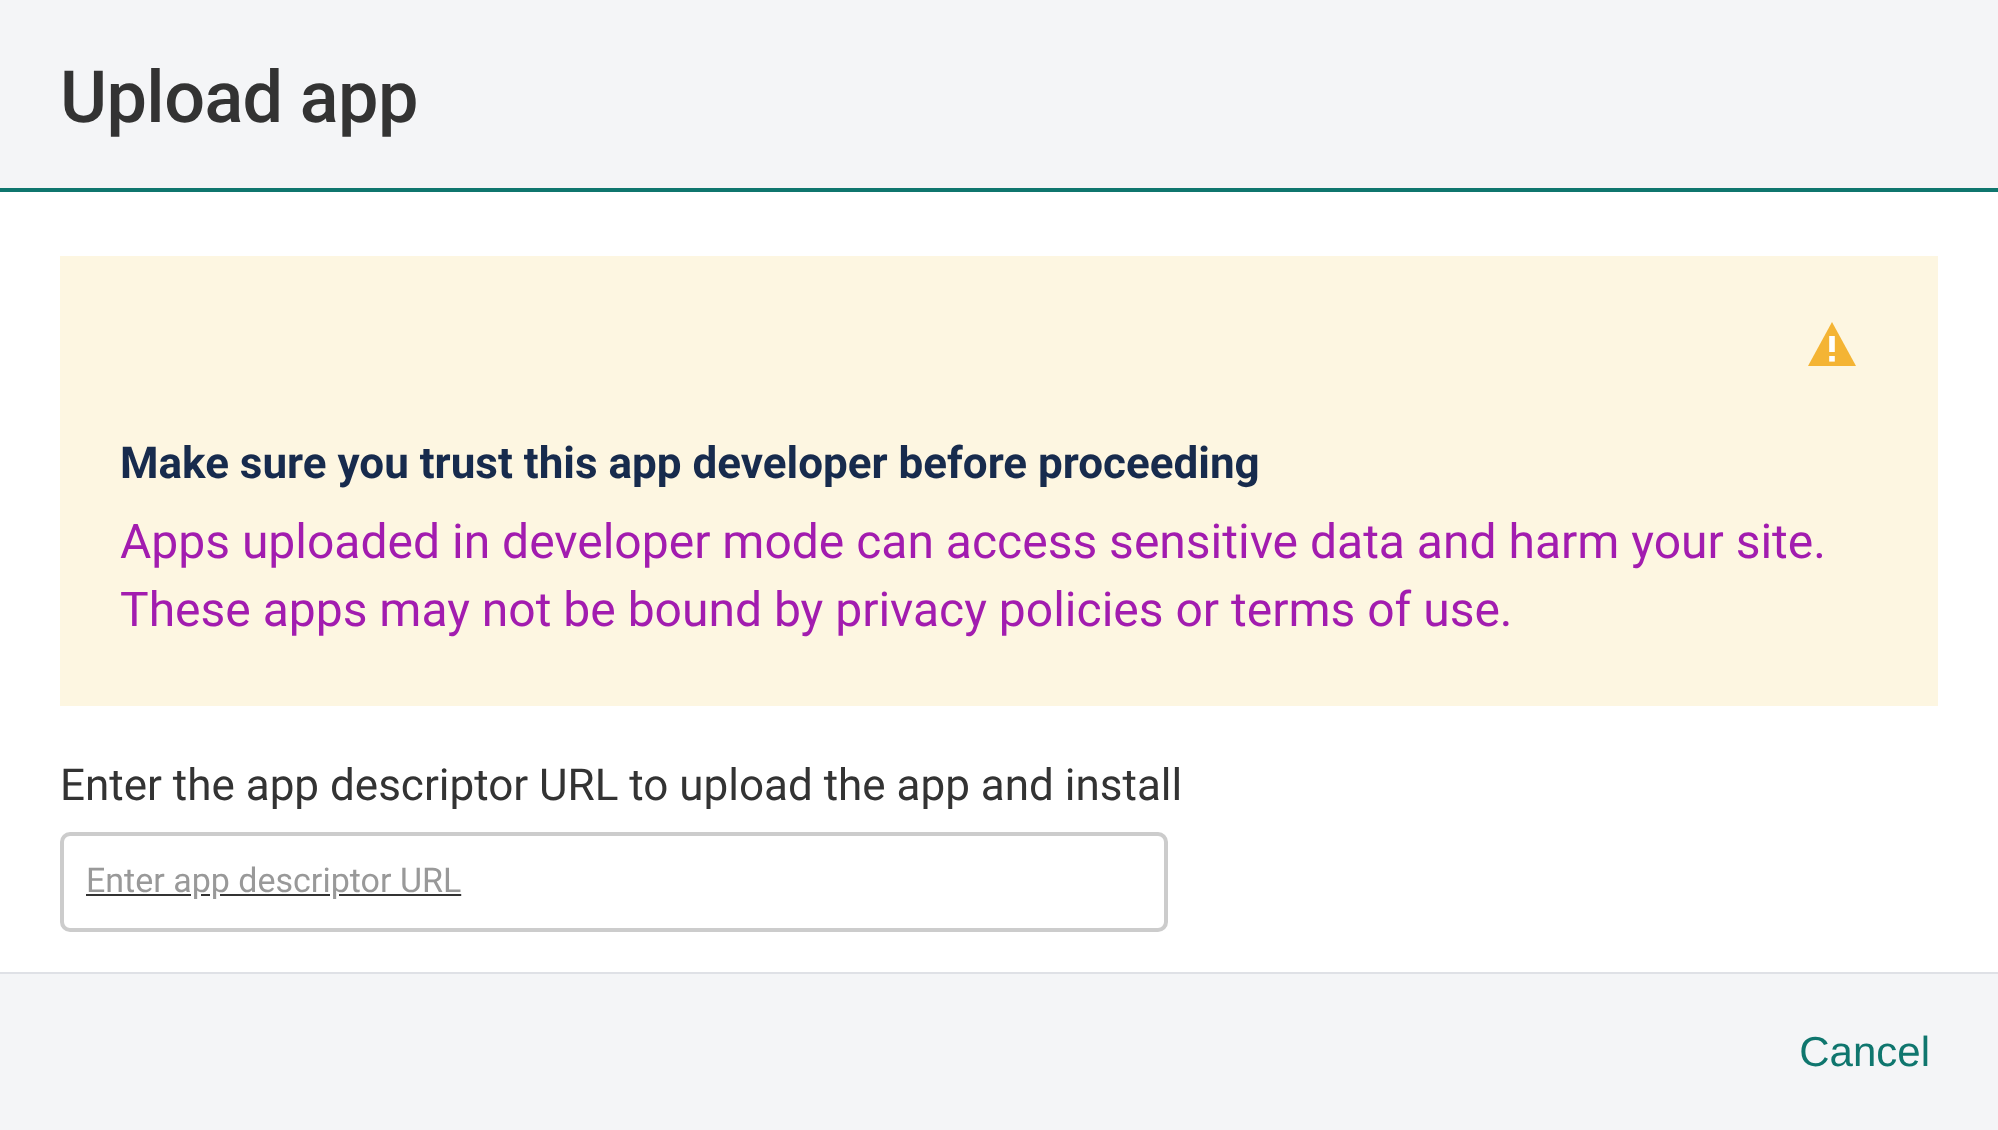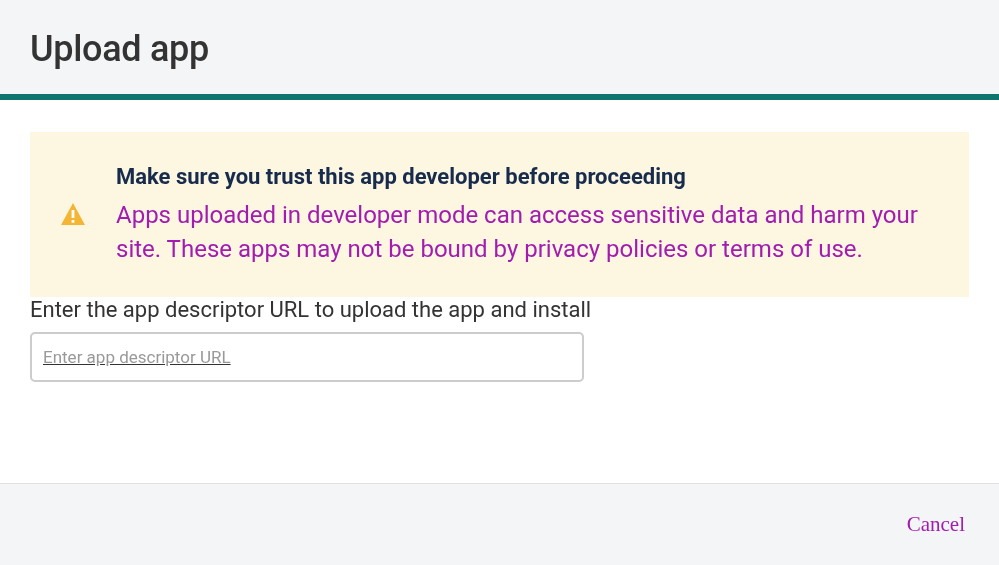--- a/index.html
+++ b/index.html
@@ -16,40 +16,42 @@
     }
     .dialog {
       width: 100%;
       height: 100%;
       background: #f4f5f7;
       display: flex;
       flex-direction: column;
     }
     .header {
       padding: 28px 30px 24px 30px;
-      border-bottom: 6px solid #0f766e;
+      border-bottom: 2px solid #0f766e;
       background: #f4f5f7;
     }
     .header h1 {
       font-size: 36px;
       font-weight: 500;
       color: #333;
       letter-spacing: -0.3px;
     }
     .body {
       flex: 1;
       padding: 32px 30px 20px 30px;
       background: #ffffff;
     }
     .warning-panel {
       background: #fdf6e1;
       padding: 30px 40px 30px 30px;
       display: flex;
-      align-items: center;
+      align-items: flex-end;
       gap: 30px;
+      margin-bottom: 28px;
+      flex-direction: column;
     }
     .warning-icon {
       flex-shrink: 0;
       margin-top: 2px;
     }
     .warning-text {
       flex: 1;
     }
     .warning-title {
       font-size: 22px;
@@ -100,23 +102,23 @@
       border-radius: 5px;
       padding: 10px 20px;
       font-size: 21px;
       font-weight: 500;
       font-family: inherit;
       cursor: pointer;
     }
     .btn-cancel {
       background: none;
       border: none;
-      color: #a21caf;
+      color: #0f766e;
       font-size: 21px;
-      font-family: Liberation Serif, serif;
+      font-family: Liberation Sans, sans-serif;
       cursor: pointer;
       padding: 10px 4px;
     }
   </style>
 </head>
 <body>
 
 <div class="dialog">
 
   <div class="header">

